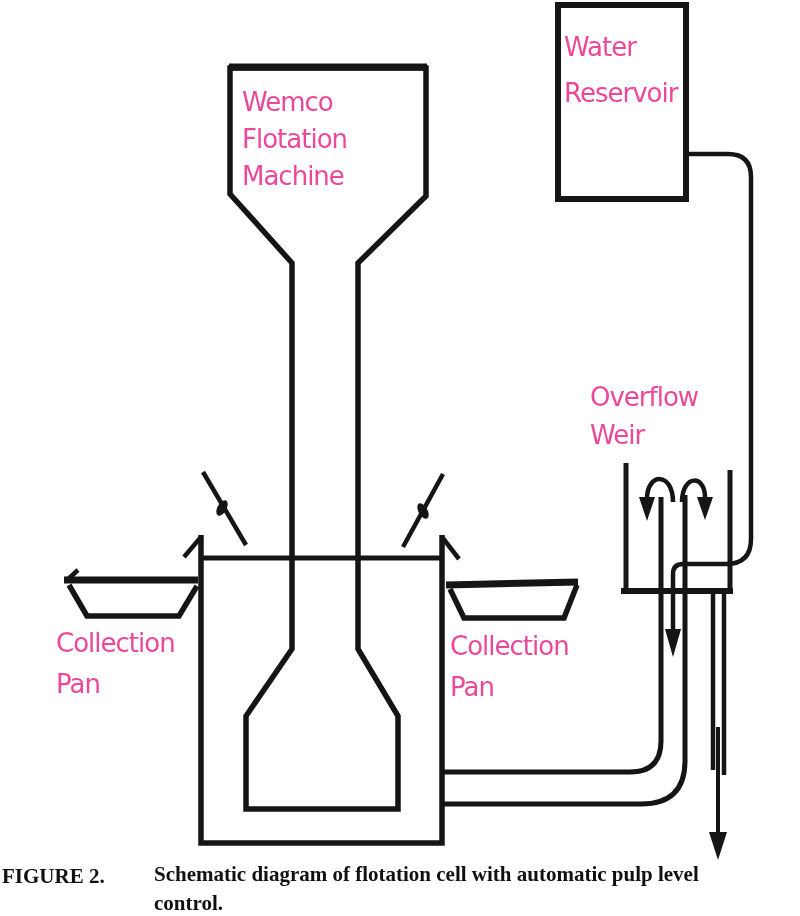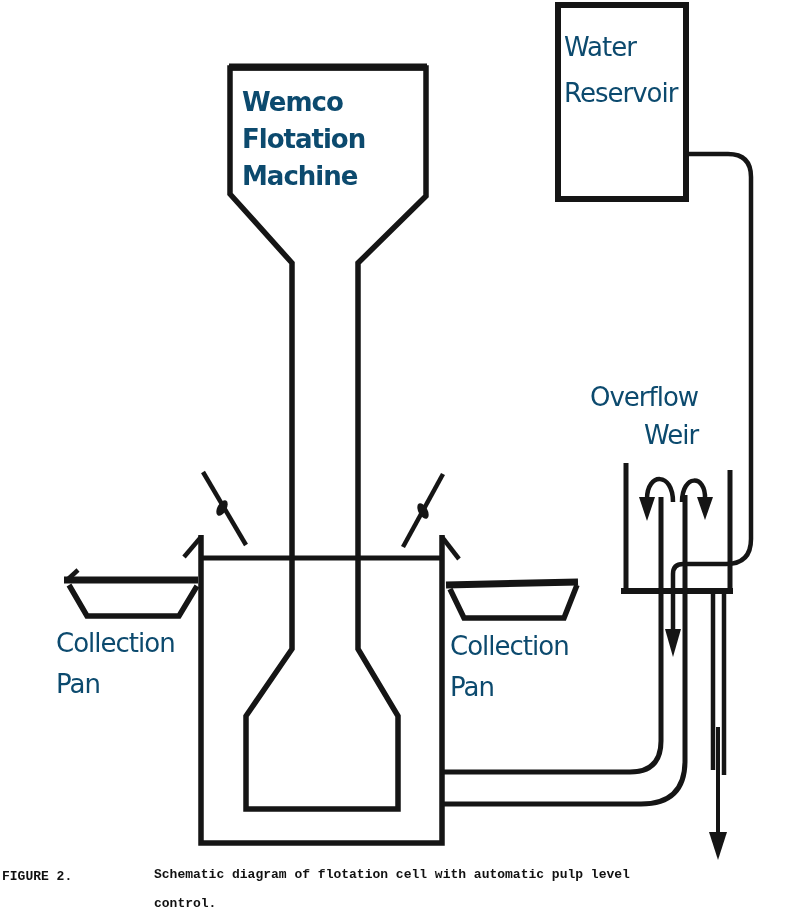--- a/index.html
+++ b/index.html
@@ -4,31 +4,31 @@
 <style>
   html,body{margin:0;padding:0;background:#e8e8e8;}
   .page{
     position:relative;width:800px;height:916px;margin:0 auto;
     background:#ffffff;overflow:hidden;
     font-family:"DejaVu Sans",sans-serif;color:#151515;
   }
   .art{position:absolute;left:0;top:0;}
   .lbl{
     position:absolute;white-space:pre-line;
-    font-size:26px;letter-spacing:-1px;line-height:37px;color:#0c4a6e;
+    font-size:26px;letter-spacing:-1px;line-height:37px;color:#ec4899;
   }
-  .lbl-wemco{left:242px;top:84px;font-weight:bold;}
+  .lbl-wemco{left:242px;top:84px;}
   .lbl-water{left:564px;top:24px;line-height:46px;}
   .lbl-froth{left:383px;top:343px;line-height:37px;}
-  .lbl-overflow{left:590px;top:378px;line-height:38px;text-align:right;}
+  .lbl-overflow{left:590px;top:378px;line-height:38px;}
   .lbl-pan-left{left:56px;top:623px;line-height:41px;}
   .lbl-pan-right{left:450px;top:626px;line-height:41px;}
   .caption{
-    position:absolute;font-family:Liberation Mono, monospace;
-    font-weight:700;font-size:13px;line-height:29px;color:#111;
+    position:absolute;font-family:Liberation Serif, serif;
+    font-weight:700;font-size:21px;line-height:29px;color:#111;
     white-space:pre-line;
   }
   .cap-fig{left:2px;top:862px;}
   .cap-text{left:154px;top:860px;}
   svg *{stroke-linecap:butt;}
 </style>
 </head>
 <body>
 
 <div class="page">

